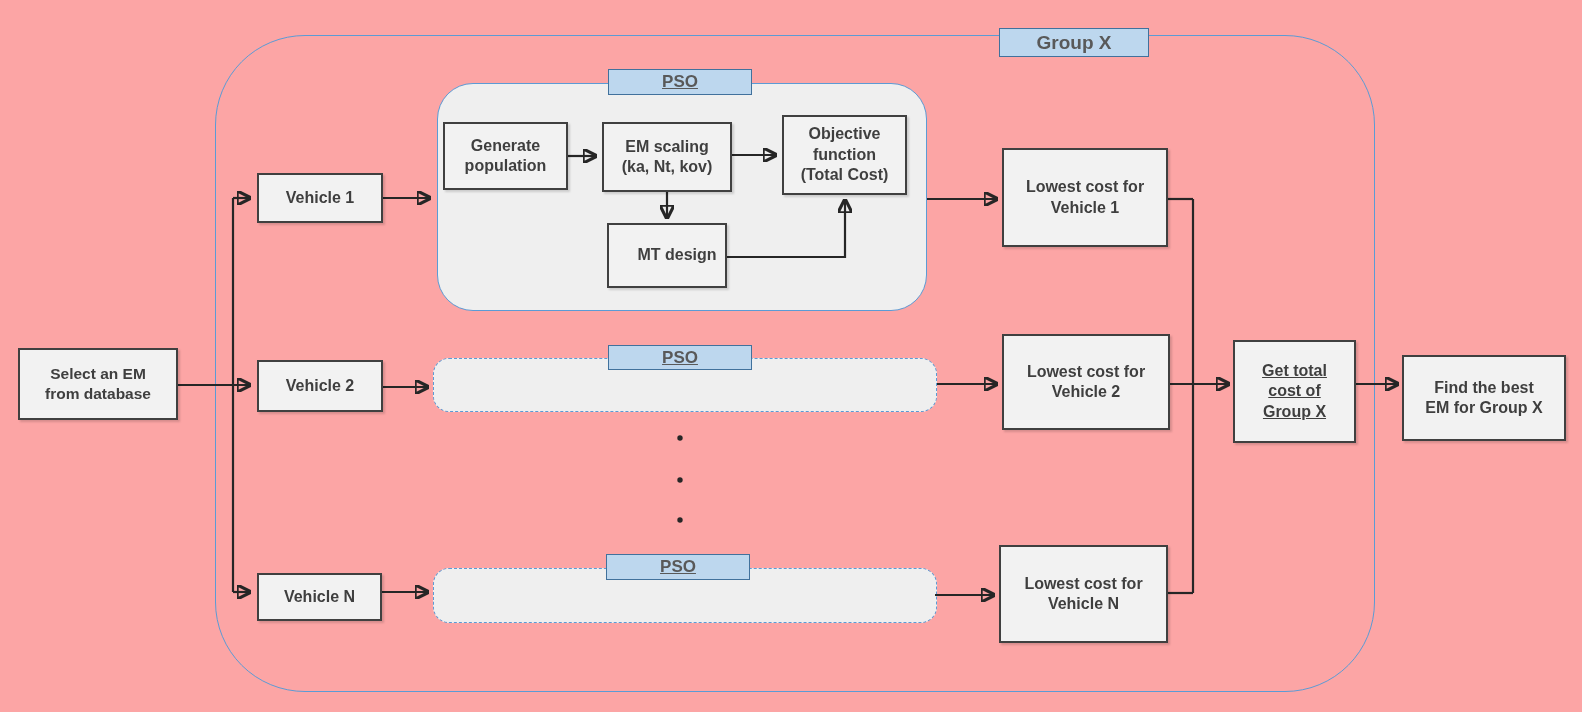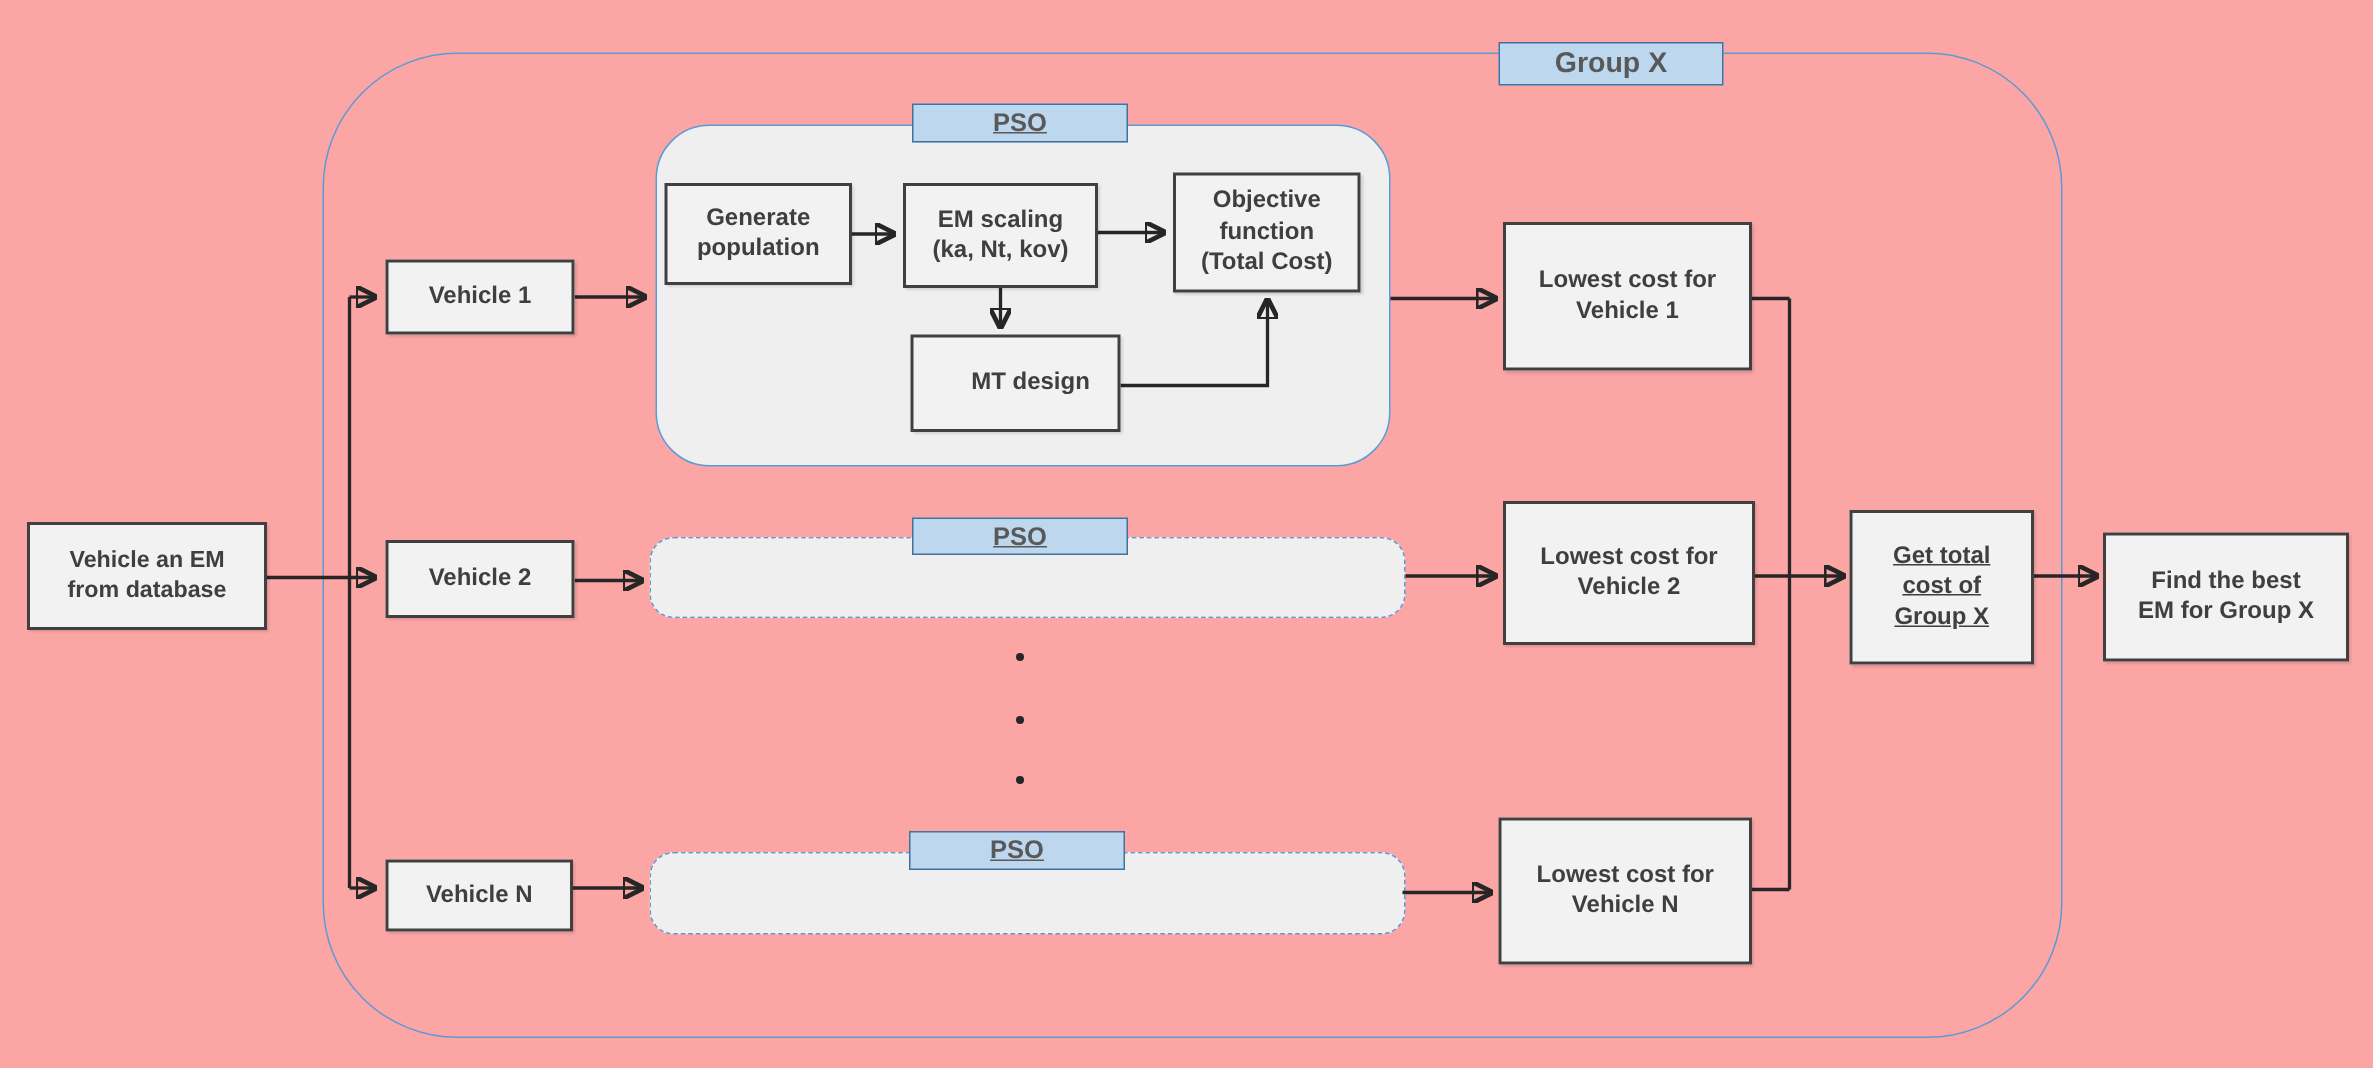--- a/index.html
+++ b/index.html
@@ -126,35 +126,35 @@
       <circle cx="680" cy="480" r="2.7"></circle>
       <circle cx="680" cy="520" r="2.7"></circle>
     </g>
   </svg>
 
   <div class="badge groupx" style="left:999px; top:28px; width:150px; height:29px;">Group X</div>
   <div class="badge pso" style="left:608px; top:69px; width:144px; height:26px;">PSO</div>
   <div class="badge pso" style="left:608px; top:345px; width:144px; height:25px;">PSO</div>
   <div class="badge pso" style="left:606px; top:554px; width:144px; height:26px;">PSO</div>
 
-  <div class="node" style="left:18px; top:348px; width:160px; height:72px; font-size:15.5px;">Vehicle an EM
+  <div class="node" style="left:18px; top:348px; width:160px; height:72px; font-size:15.5px;">Select an EM
 from database</div>
 
   <div class="node" style="left:257px; top:173px; width:126px; height:50px;">Vehicle 1</div>
   <div class="node" style="left:257px; top:360px; width:126px; height:52px;">Vehicle 2</div>
   <div class="node" style="left:257px; top:573px; width:125px; height:48px;">Vehicle N</div>
 
   <div class="node" style="left:602px; top:122px; width:130px; height:70px;">EM scaling
 (ka, Nt, kov)</div>
   <div class="node" style="left:443px; top:122px; width:125px; height:68px;">Generate
 population</div>
   <div class="node" style="left:782px; top:115px; width:125px; height:80px;">Objective
 function
 (Total Cost)</div>
-  <div class="node" style="left:607px; top:223px; width:140px; height:65px;padding-left:20px;">MT design</div>
+  <div class="node" style="left:607px; top:223px; width:120px; height:65px;padding-left:20px;">MT design</div>
 
   <div class="node" style="left:1002px; top:148px; width:166px; height:99px;">Lowest cost for
 Vehicle 1</div>
   <div class="node" style="left:1002px; top:334px; width:168px; height:96px;">Lowest cost for
 Vehicle 2</div>
   <div class="node" style="left:999px; top:545px; width:169px; height:98px;">Lowest cost for
 Vehicle N</div>
 
   <div class="node" style="left:1233px; top:340px; width:123px; height:103px;text-decoration:underline;">Get total
 cost of

